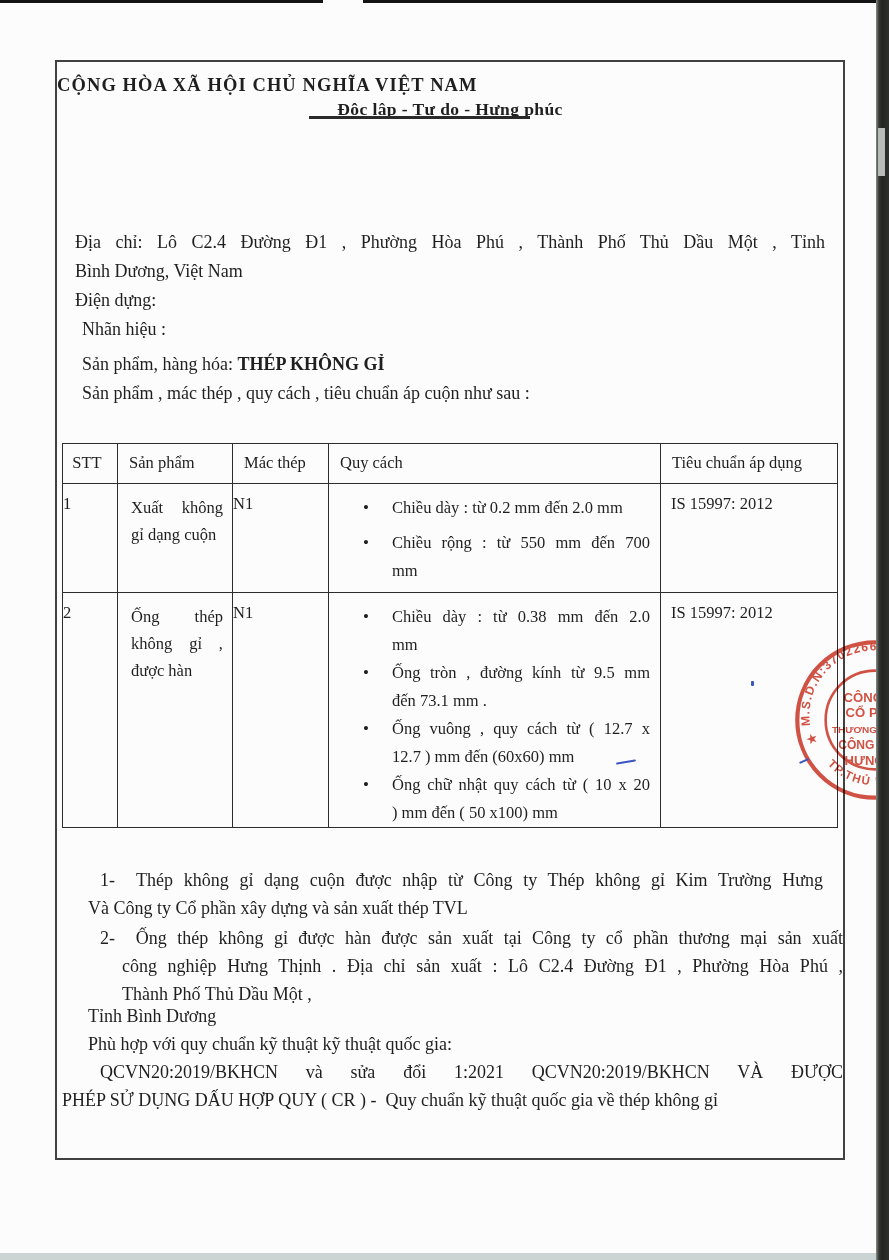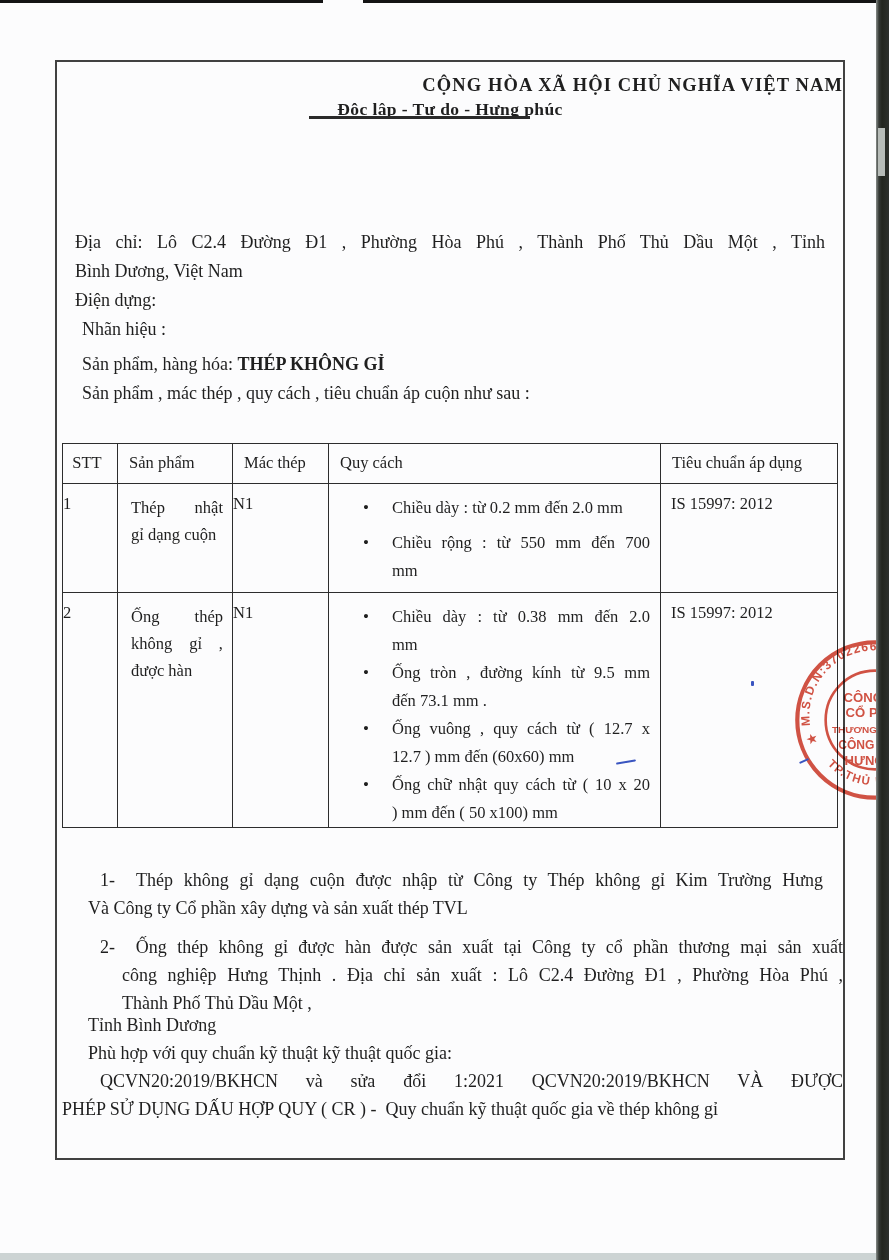--- a/index.html
+++ b/index.html
@@ -14,21 +14,21 @@
   .rightstrip { position:absolute; top:0; right:0; width:13px; height:1260px; z-index:6;
     background:linear-gradient(to right,#878c89 0px,#343834 3px,#23261f 6px,#2d302c 100%); }
   .rightstrip-light { position:absolute; top:128px; right:4px; width:7px; height:48px; background:#b7bcb8; z-index:7; }
   .bottomstrip { position:absolute; bottom:0; left:0; width:876px; height:7px; background:#ccd3d3; z-index:6; }
 
   
   .frame { position:absolute; left:55px; top:60px; width:790px; height:1100px;
     border:2px solid #414141; box-sizing:border-box; z-index:2; }
   .frame > * { position:absolute; }
 
-  .country { top:13px; left:0; width:100%; text-align:right; font-weight:bold;
+  .country { top:13px; left:0; width:100%; text-align:left; font-weight:bold;
     font-size:18.5px; letter-spacing:1.1px; }
   .motto { top:37px; left:0; width:100%; text-align:center; font-weight:bold;
     font-size:17.5px; letter-spacing:0.4px; }
   .motto-underline { top:54px; left:252px; width:221px; height:2.5px; background:#2a2a2a; }
   .doc-title { top:88px; left:0; width:100%; text-align:center; font-weight:bold;
     font-size:22.5px; letter-spacing:1.4px; }
   .doc-number { top:127px; left:0; width:100%; text-align:center; font-size:17.5px; }
 
   .info { top:166px; left:18px; width:750px; font-size:18px; line-height:29px; }
   .info .jline { text-align:justify; text-align-last:justify; }
@@ -56,21 +56,21 @@
   .bdot { position:absolute; left:34px; top:0; font-size:17px; }
 
   .notes { top:804px; left:5px; width:781px; font-size:18px; line-height:28px; white-space:pre-wrap; }
   .notes > div { box-sizing:border-box; }
   .notes .ind38 { padding-left:38px; }
   .notes .ind26 { padding-left:26px; }
   .notes .ind60 { padding-left:60px; }
   .notes .ind0  { padding-left:0; }
   .notes .stretch { text-align:justify; text-align-last:justify; }
   .notes .w761 { width:761px; }
-  .notes .gap3 { margin-top:11px; }
+  .notes .gap3 { margin-top:2px; }
   .notes .tight { margin-top:-6px; }
 
   
   .stamp-wrap { position:absolute; left:770px; top:615px; width:210px; height:210px;
     z-index:4; opacity:0.95; mix-blend-mode:multiply; }
   .stamp-wrap svg { width:100%; height:100%; color:#d14a3a;
     font-family:"Liberation Sans","DejaVu Sans",sans-serif; }
 
   .pen-mark { position:absolute; background:#3a55c0; z-index:5; border-radius:1px; }
   .pm1 { left:616px; top:761px; width:20px; height:2px; transform:rotate(-10deg); }
@@ -116,21 +116,21 @@
             <th>Sản phẩm</th>
             <th>Mác thép</th>
             <th>Quy cách</th>
             <th>Tiêu chuẩn áp dụng</th>
           </tr>
         </thead>
       <tbody>
           <tr class="r1">
             <td class="stt-cell">1</td>
             <td class="name-cell">
-              <div class="tline stretch">Thép nhật</div>
+              <div class="tline stretch">Xuất không</div>
               <div class="tline">gỉ dạng cuộn</div>
             </td>
             <td class="mark-cell">N1</td>
             <td class="spec-cell">
               <div class="bullet">
                 <span class="bdot">•</span>
                 <div class="tline">Chiều dày : từ 0.2 mm đến 2.0 mm</div>
               </div>
               <div class="bullet">
                 <span class="bdot">•</span>

